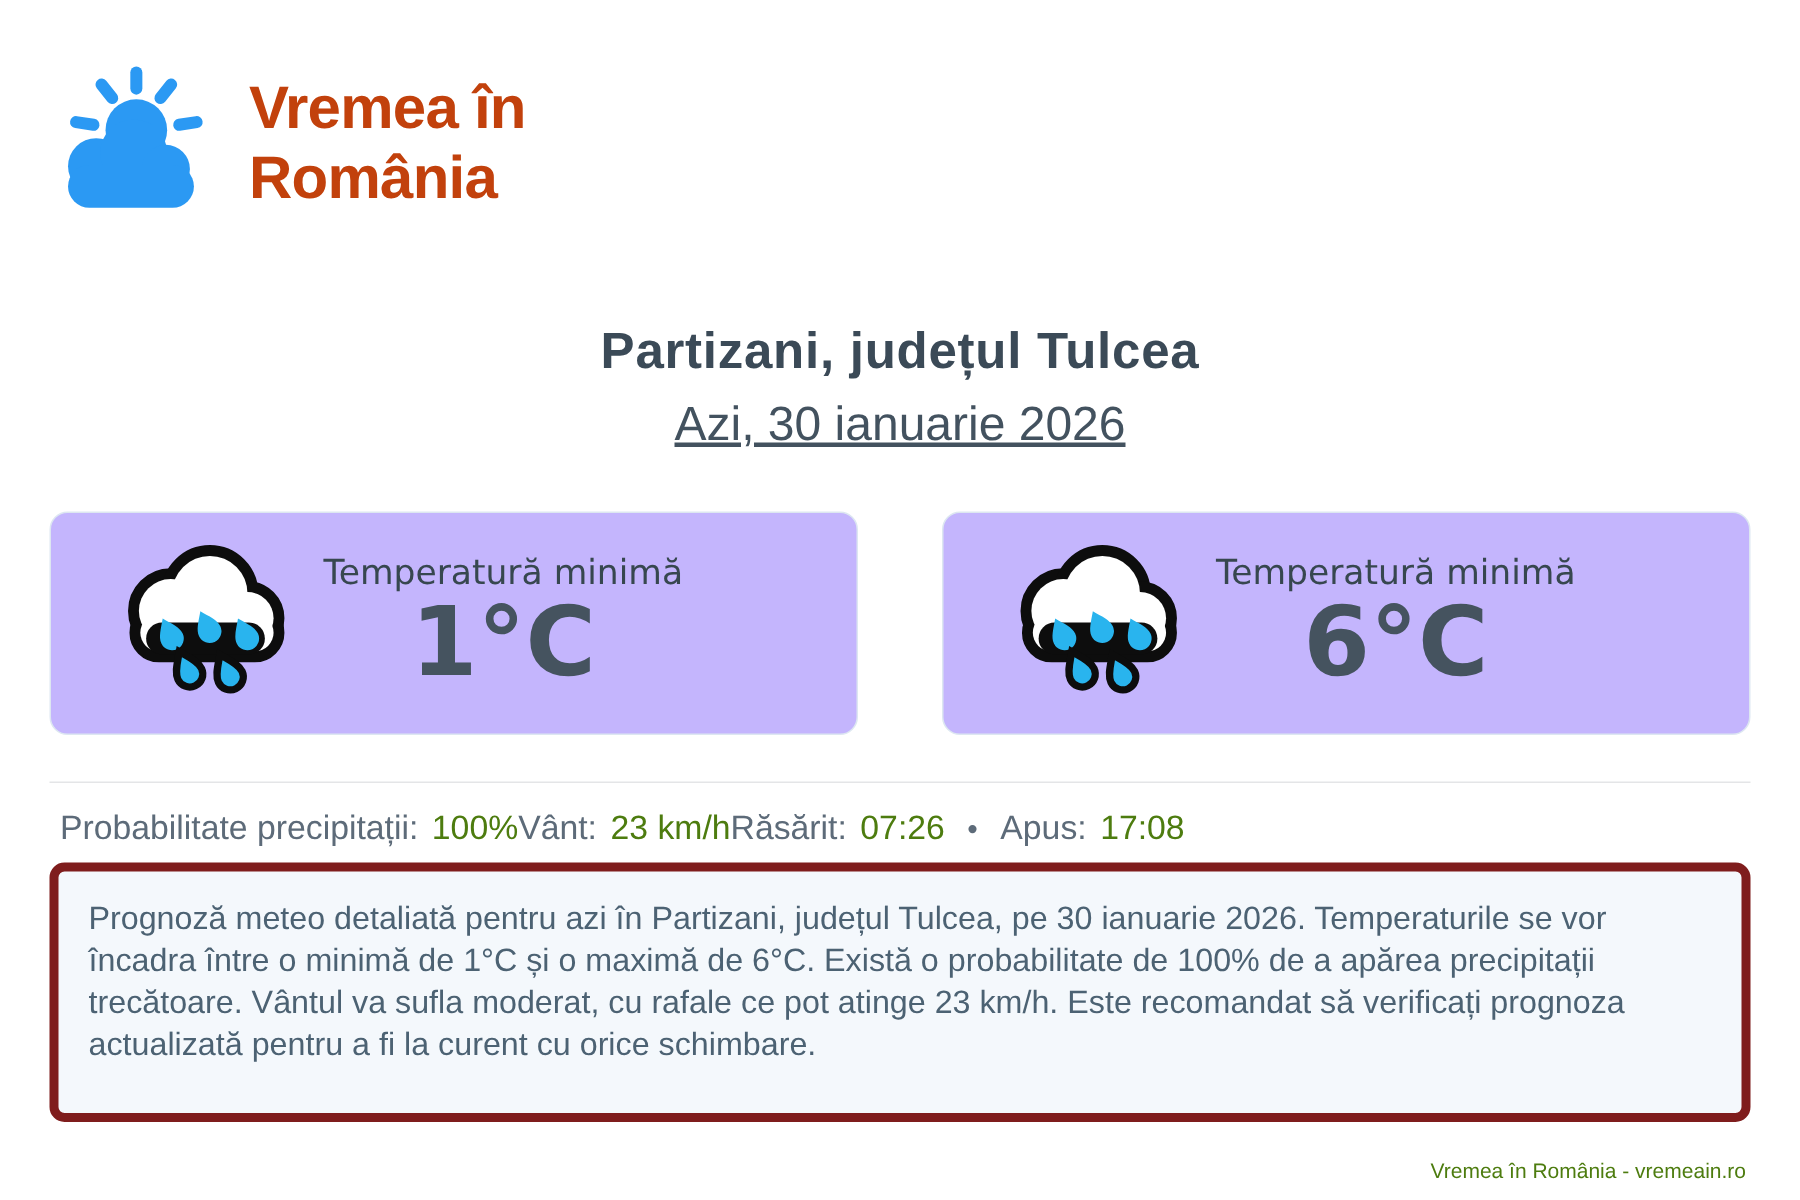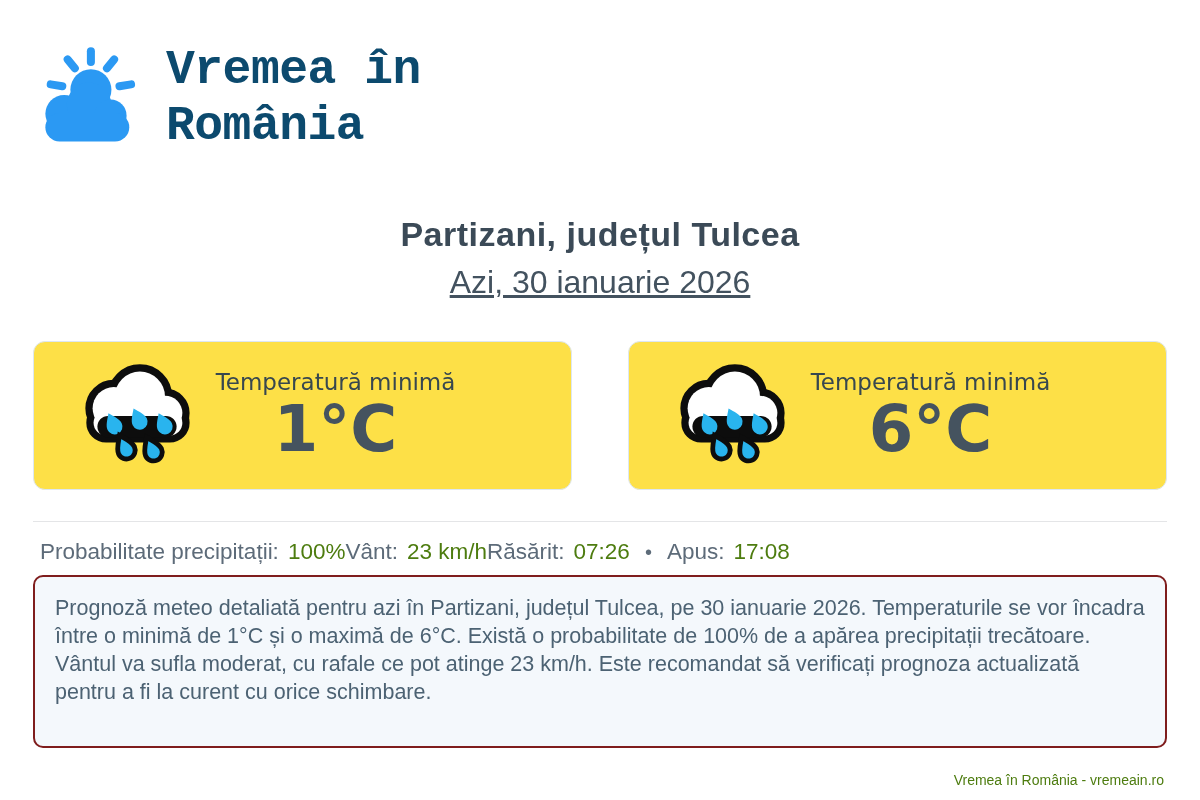--- a/index.html
+++ b/index.html
@@ -12,22 +12,22 @@
     color: #3d4f5c;
   }
 
   
   .logo-row {
     position: absolute; top: 42px; left: 40px;
     display: flex; align-items: center; gap: 26px;
   }
   .logo-icon { flex: none; }
   .logo-text {
-    font-size: 48px; font-weight: bold; line-height: 1.17;
-    color: #0c4a6e; letter-spacing: -0.5px; font-family: Liberation Mono, monospace;
+    font-size: 40px; font-weight: bold; line-height: 1.17;
+    color: #c2410c; letter-spacing: -0.5px;
   }
 
   
   .page-title {
     position: absolute; top: 192px; left: 0; width: 100%;
     text-align: center;
     font-size: 34px; font-weight: bold; color: #3b4a57;
     letter-spacing: 0.5px;
   }
   .page-subtitle {
@@ -36,21 +36,21 @@
     font-size: 32px; color: #43525f; text-decoration: underline;
   }
 
   
   .cards {
     position: absolute; top: 341px; left: 33px; right: 33px;
     display: flex; gap: 56px;
   }
   .card {
     flex: 1; height: 149px; box-sizing: border-box;
-    background: #fde047;
+    background: #c4b5fd;
     border: 1px solid #dde7f1;
     border-radius: 12px;
     display: flex; align-items: center;
     padding: 0 20px 0 40px;
   }
   .card-icon { flex: none; margin-top: 4px; }
   .card-text {
     flex: 1; text-align: center; padding-right: 80px;
     font-family: "DejaVu Sans", "Liberation Sans", sans-serif;
   }
@@ -73,21 +73,21 @@
   .stat { display: inline-flex; gap: 9px; align-items: baseline; white-space: nowrap; }
   .stat-label { color: #5d6b79; }
   .stat-value { color: #4d7c0f; }
   .stat-sep { color: #5d6b79; margin: 0 6px; font-size: 20px; }
 
   
   .forecast-box {
     position: absolute; top: 575px; left: 33px; right: 33px;
     height: 173px; box-sizing: border-box;
     background: #f4f8fc;
-    border: 2px solid #7f1d1d;
+    border: 6px solid #7f1d1d;
     border-radius: 10px;
     padding: 17px 20px;
   }
   .forecast-text {
     font-size: 21.5px; line-height: 28px; color: #4c6273;
   }
 
   
   .footer {
     position: absolute; bottom: 12px; right: 36px;

